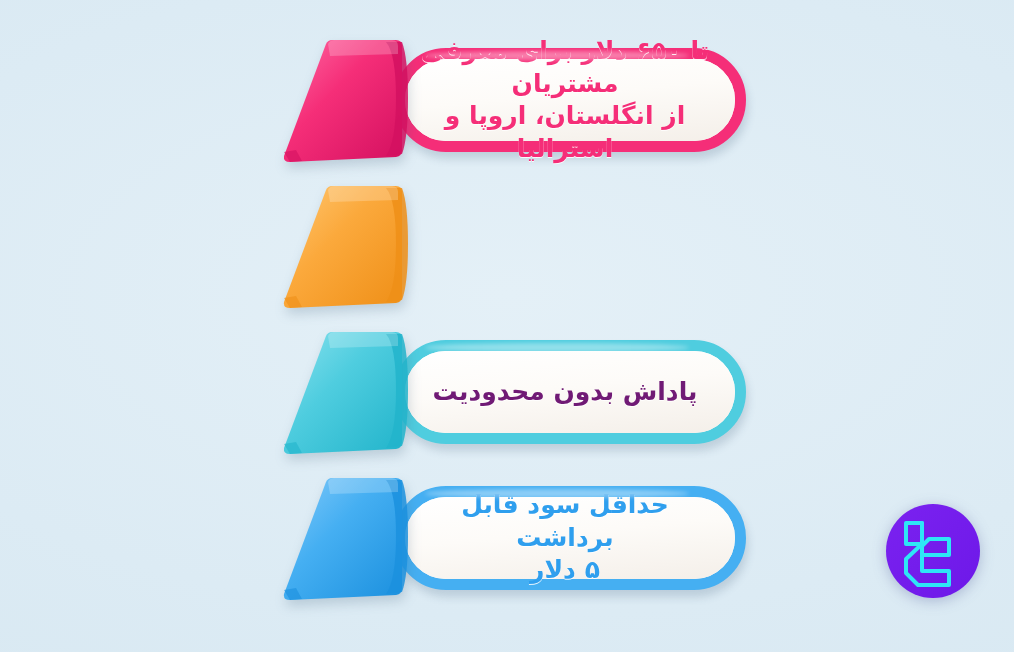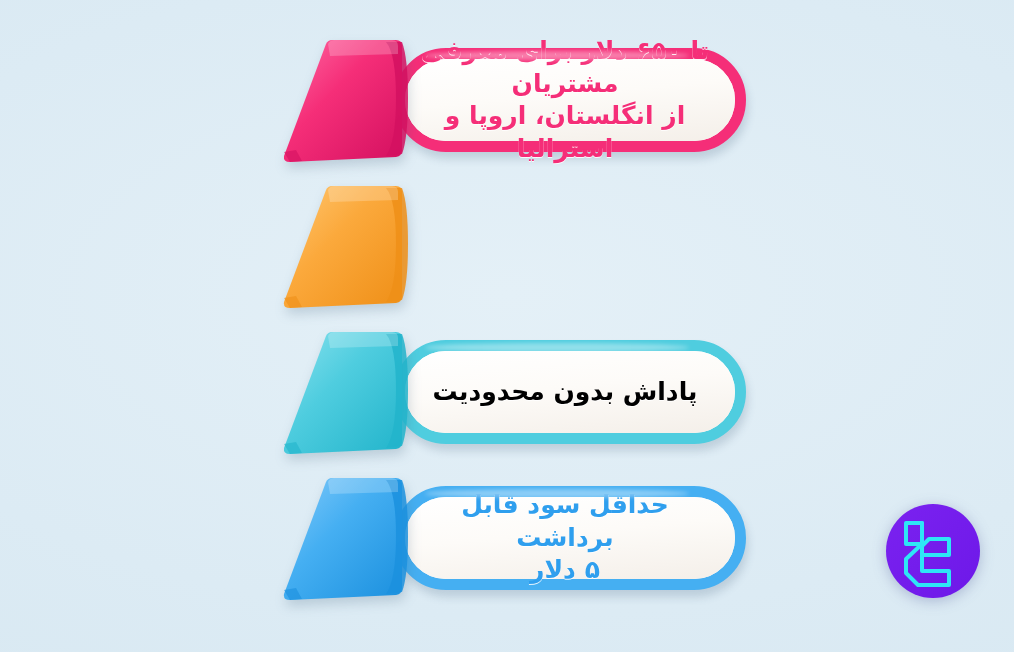--- a/index.html
+++ b/index.html
@@ -194,21 +194,21 @@
             </linearGradient>
           </defs>
           <path d="M16,118 L58,6 Q60,2 64,2 L128,2 Q134,2 134,8 L134,112 Q134,118 128,119 L22,124 Q15,124 16,118 Z" fill="url(#rg2)"></path>
           <path d="M118,4 Q128,16 128,60 Q128,104 118,118 L134,116 Q140,100 140,60 Q140,20 134,4 Z" opacity=".85" fill="#22b4cb"></path>
           <path d="M60,6 Q62,2 66,2 L124,2 Q130,2 130,8 L130,16 L62,18 Z" fill="#ffffff" opacity=".22"></path>
           <path d="M16,114 L22,124 L34,123 L28,112 Z" opacity=".6" fill="#22b4cb"></path>
         </svg>
       </div>
 
       <div class="capsule" style="border-color: rgb(79, 205, 223); background: rgb(253, 252, 250);">
-        <div class="capsule-text" style="color:#000000;">پاداش بدون محدودیت</div>
+        <div class="capsule-text" style="color:#701a75;">پاداش بدون محدودیت</div>
       </div>
 
     </div>
   </div>
 
   <div class="banner" id="banner-3">
     <div class="banner-inner">
 
       <div class="ribbon">
         <svg viewBox="0 0 152 128" xmlns="http://www.w3.org/2000/svg" aria-hidden="true">

